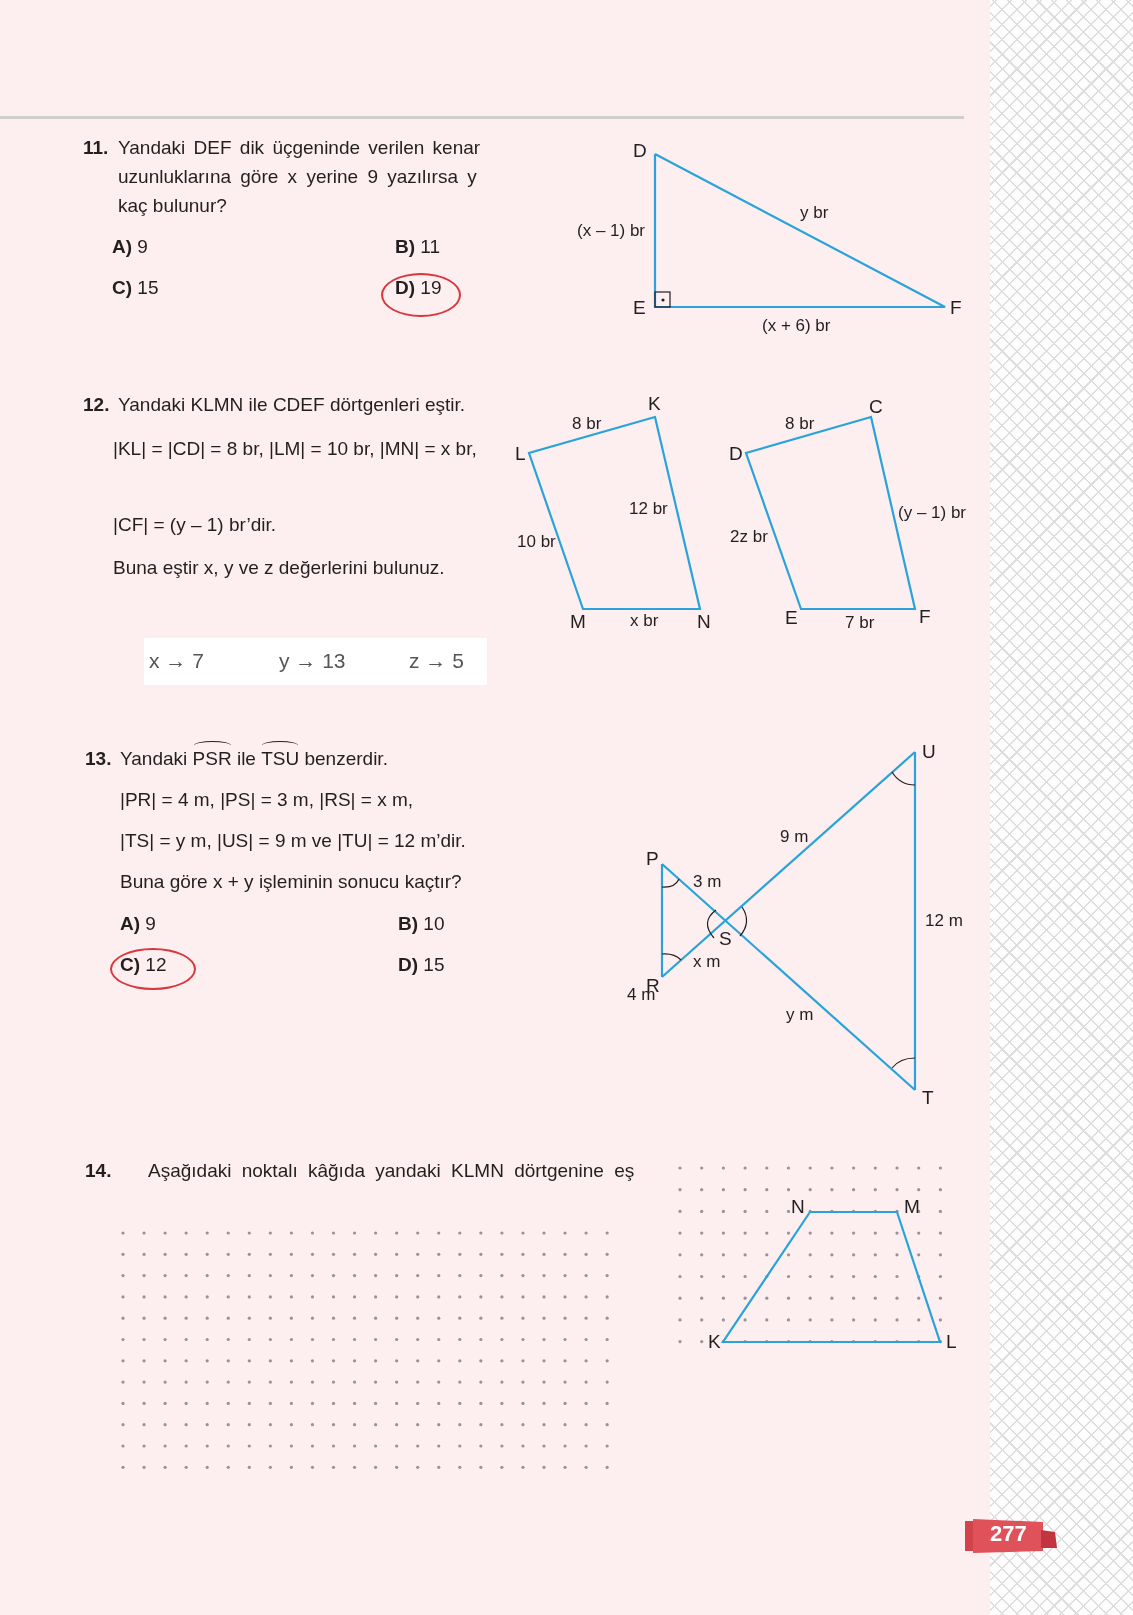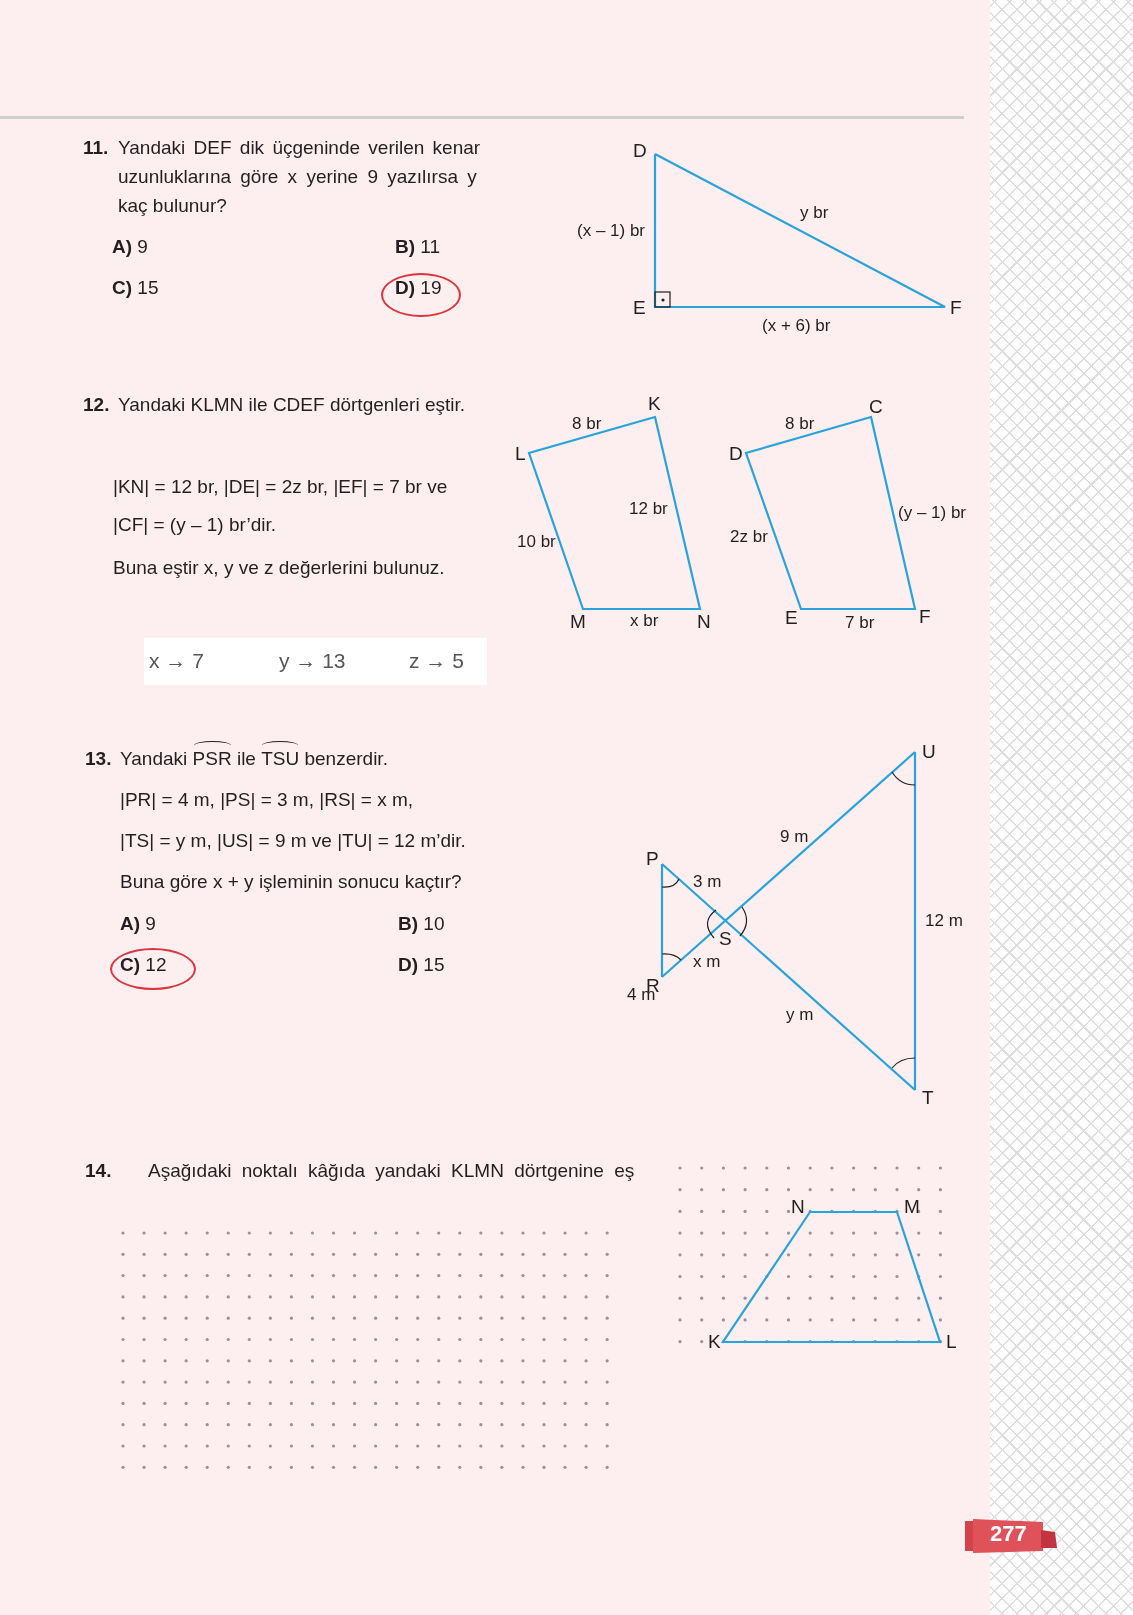--- a/index.html
+++ b/index.html
@@ -481,21 +481,21 @@
 
   <div class="vx" style="left:633px;top:140px;">D</div>
   <div class="vx" style="left:633px;top:297px;">E</div>
   <div class="vx" style="left:950px;top:297px;">F</div>
   <div class="lbl" style="left:577px;top:221px;">(x – 1) br</div>
   <div class="lbl" style="left:800px;top:203px;">y br</div>
   <div class="lbl" style="left:762px;top:316px;">(x + 6) br</div>
 
   <div class="t b" style="left:83px;top:394px;">12.</div>
   <div class="t" style="left:118px;top:394px;">Yandaki KLMN ile CDEF dörtgenleri eştir.</div>
-  <div class="t" style="left:113px;top:476px;">|KN| = 12 br, |DE| = 2z br, |EF| = 7 br  ve</div>
+  <div class="t" style="left:113px;top:438px;">|KL| = |CD| = 8 br, |LM| = 10 br, |MN| = x br,</div>
   <div class="t" style="left:113px;top:514px;">|CF| = (y – 1) br’dir.</div>
   <div class="t" style="left:113px;top:557px;">Buna eştir x, y ve z değerlerini bulunuz.</div>
 
   <div class="answer-box"></div>
   <div class="ans" style="left:149px;"><span>x</span> <span>→</span> <span>7</span></div>
   <div class="ans" style="left:279px;"><span>y</span> <span>→</span> <span>13</span></div>
   <div class="ans" style="left:409px;"><span>z</span> <span>→</span> <span>5</span></div>
 
   <div class="vx" style="left:648px;top:393px;">K</div>
   <div class="vx" style="left:515px;top:443px;">L</div>

